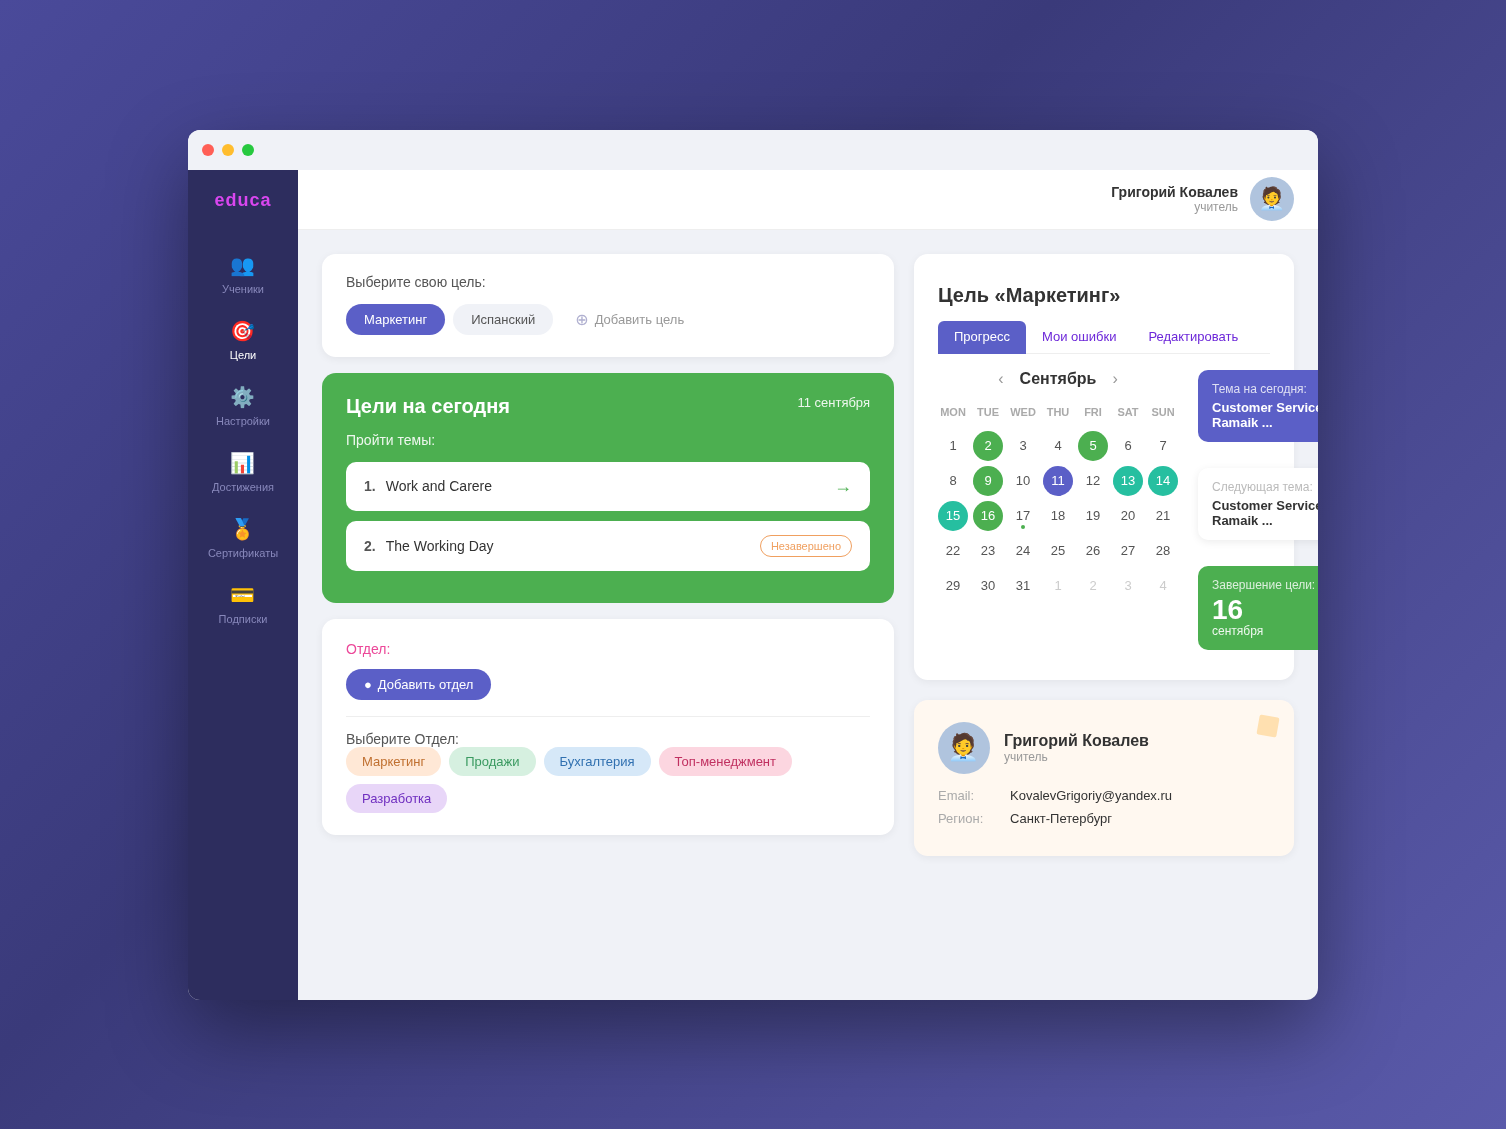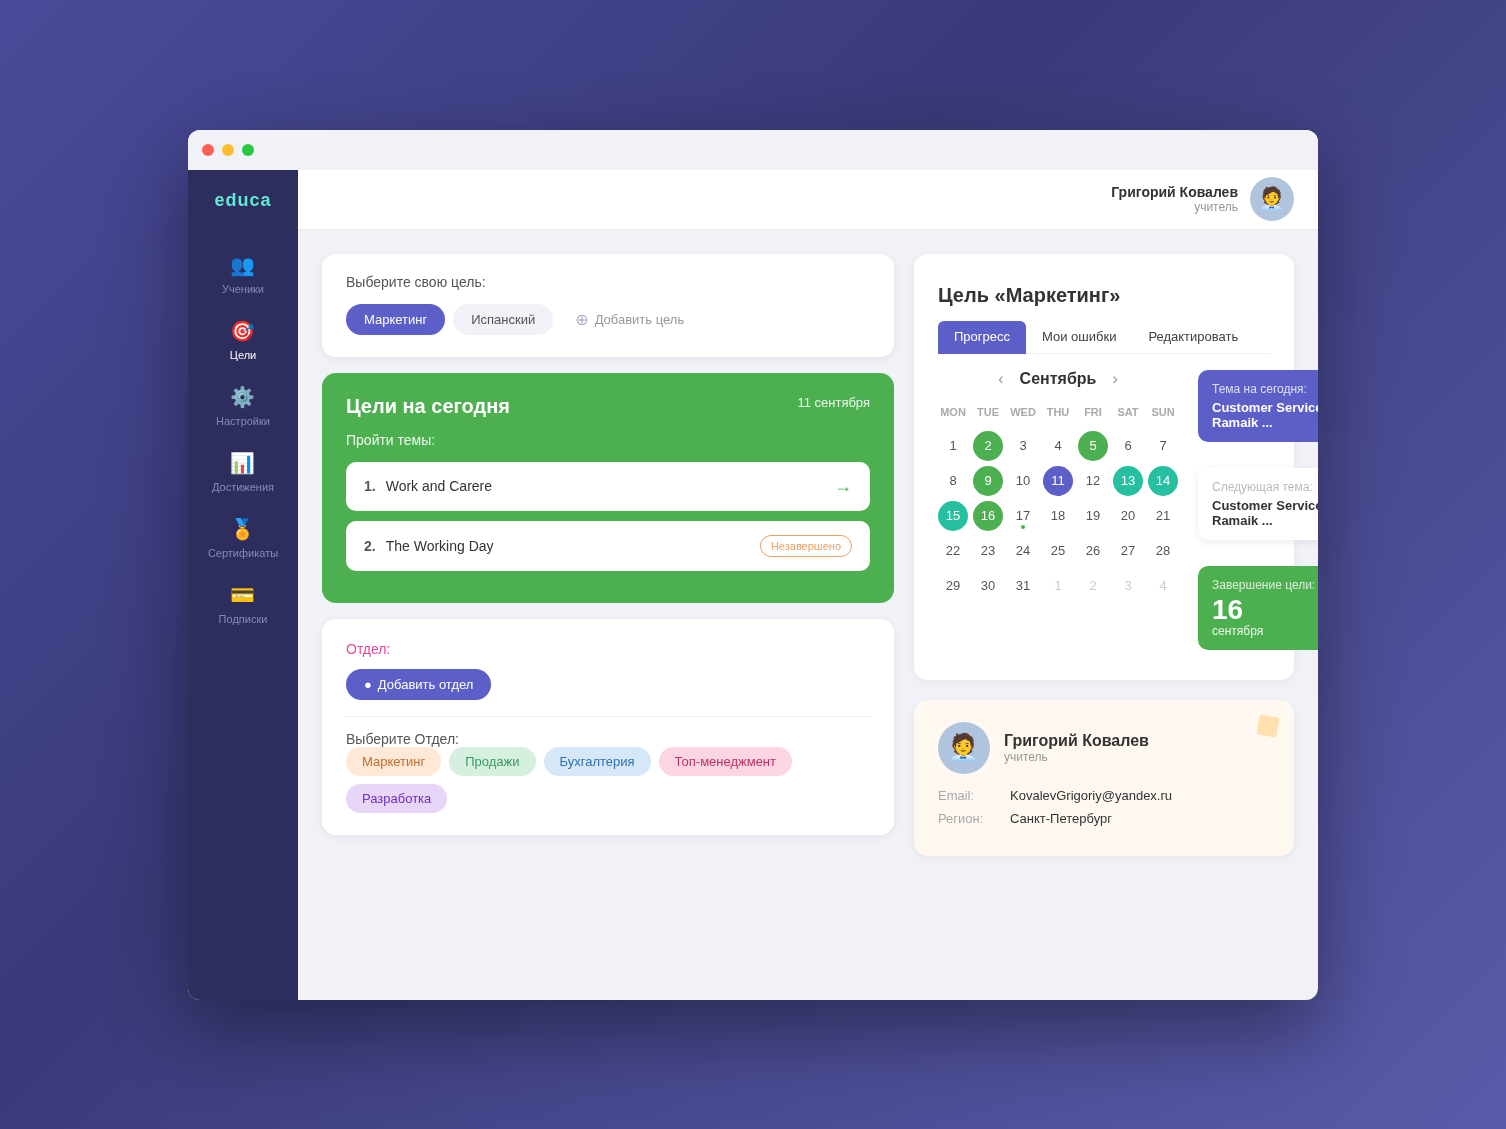--- a/index.html
+++ b/index.html
@@ -49,21 +49,21 @@
       padding: 20px 0;
       flex-shrink: 0;
     }
     .sidebar-logo {
       color: white;
       font-size: 18px;
       font-weight: 700;
       margin-bottom: 30px;
       letter-spacing: 1px;
     }
-    .sidebar-logo span { color: #5eead4; }
+    .sidebar-logo span { color: #d946ef; }
     .sidebar-item {
       display: flex;
       flex-direction: column;
       align-items: center;
       padding: 12px 0;
       width: 100%;
       cursor: pointer;
       color: #8888bb;
       font-size: 11px;
       gap: 6px;
@@ -221,21 +221,21 @@
       border-radius: 14px;
       padding: 30px 24px;
       box-shadow: 0 2px 8px rgba(0,0,0,0.06);
     }
     .goal-card-title { font-size: 20px; font-weight: 700; color: #333; margin-bottom: 14px; }
     .gc-tabs { display: flex; gap: 0; border-bottom: 1px solid #eee; margin-bottom: 16px; }
     .gc-tab {
       padding: 8px 16px;
       font-size: 13px;
       cursor: pointer;
-      color: #404040;
+      color: #6d28d9;
       border: none;
       background: transparent;
       border-bottom: 2px solid transparent;
       margin-bottom: -1px;
     }
     .gc-tab.active { color: white; background: #5b5fc7; border-radius: 6px 6px 0 0; border-bottom-color: #5b5fc7; }
     .cal-nav { display: flex; align-items: center; justify-content: center; gap: 16px; margin-bottom: 14px; }
     .cal-nav-btn { background: none; border: none; cursor: pointer; color: #999; font-size: 16px; }
     .cal-month { font-size: 16px; font-weight: 600; color: #333; }
     .cal-grid { display: grid; grid-template-columns: repeat(7, 1fr); gap: 5px; }

